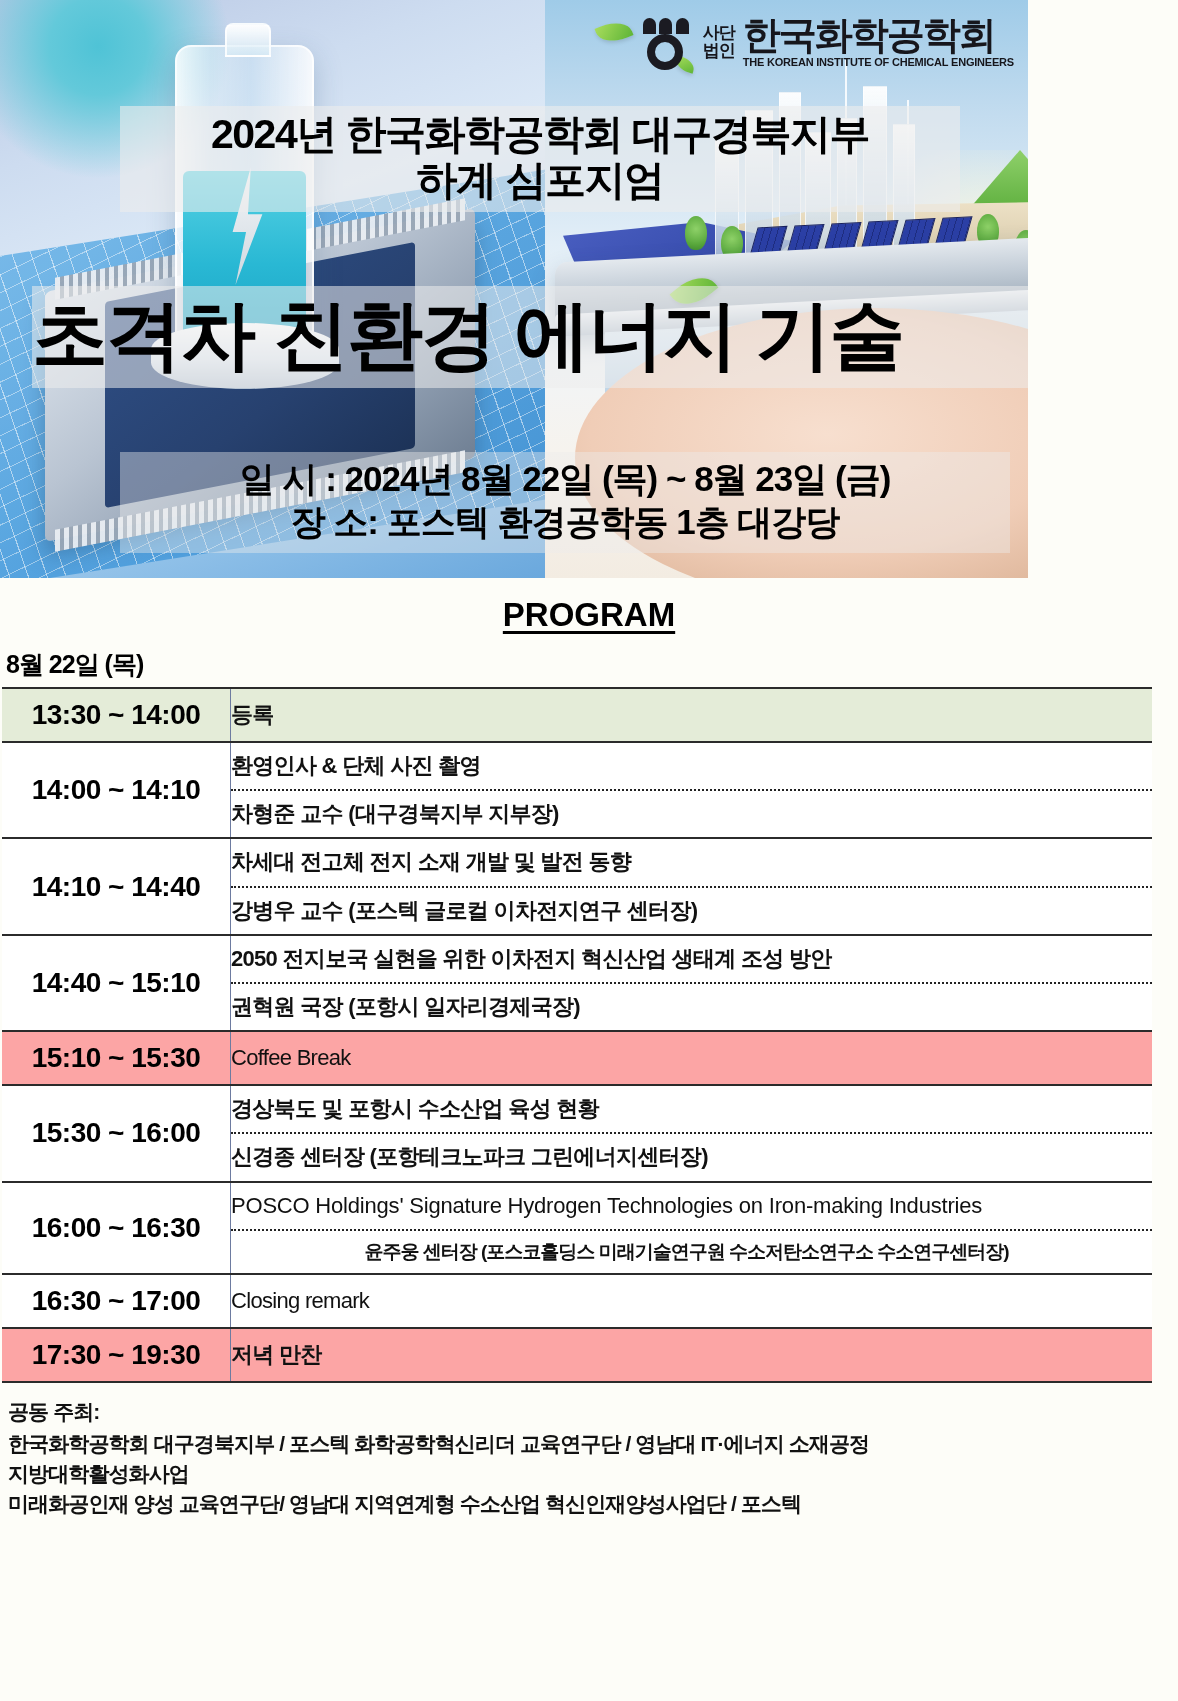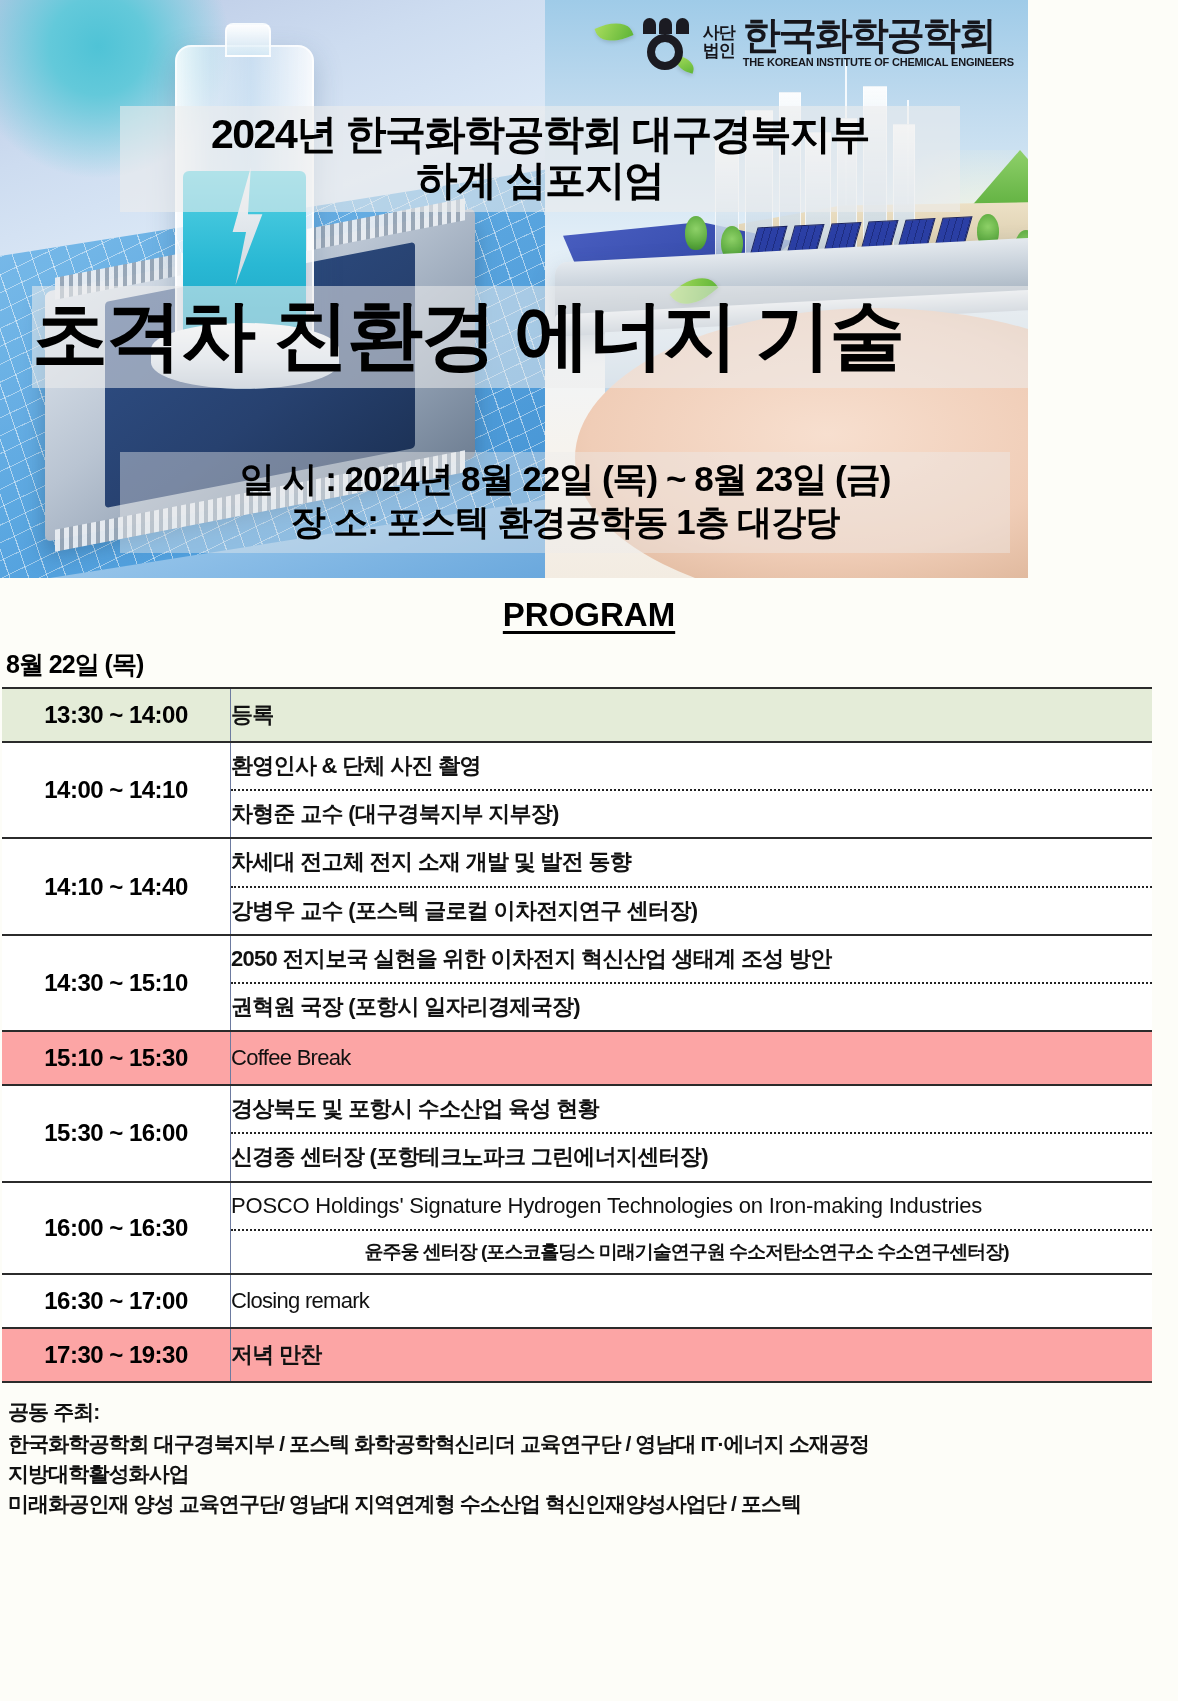--- a/index.html
+++ b/index.html
@@ -341,21 +341,21 @@
   }
   table.sched td {
     border-top: 2px solid #2b2b2b;
     border-bottom: 2px solid #2b2b2b;
     padding: 0;
     vertical-align: middle;
   }
   td.time {
     width: 228px;
     text-align: center;
-    font-size: 24px;
+    font-size: 28px;
     font-weight: bold;
     color: #000;
     letter-spacing: -.5px;
     border-right: 1px solid #6d7ba0;
     white-space: nowrap;
   }
   td.body { padding: 0 0 0 14px; }
   .sess {
     font-size: 22px;
     font-weight: bold;
@@ -508,21 +508,21 @@
 
         <tr class="row-white">
           <td class="time">14:10 ~ 14:40</td>
           <td class="body">
             <div class="sess">차세대 전고체 전지 소재 개발 및 발전 동향</div>
             <div class="speaker">강병우 교수 (포스텍 글로컬 이차전지연구 센터장)</div>
           </td>
         </tr>
 
         <tr class="row-white">
-          <td class="time">14:30 ~ 15:10</td>
+          <td class="time">14:40 ~ 15:10</td>
           <td class="body">
             <div class="sess">2050 전지보국 실현을 위한 이차전지 혁신산업 생태계 조성 방안</div>
             <div class="speaker">권혁원 국장 (포항시 일자리경제국장)</div>
           </td>
         </tr>
 
         <tr class="row-blue single">
           <td class="time">15:10 ~ 15:30</td>
           <td class="body row-blue">
             <div class="sess plain">Coffee Break</div>

